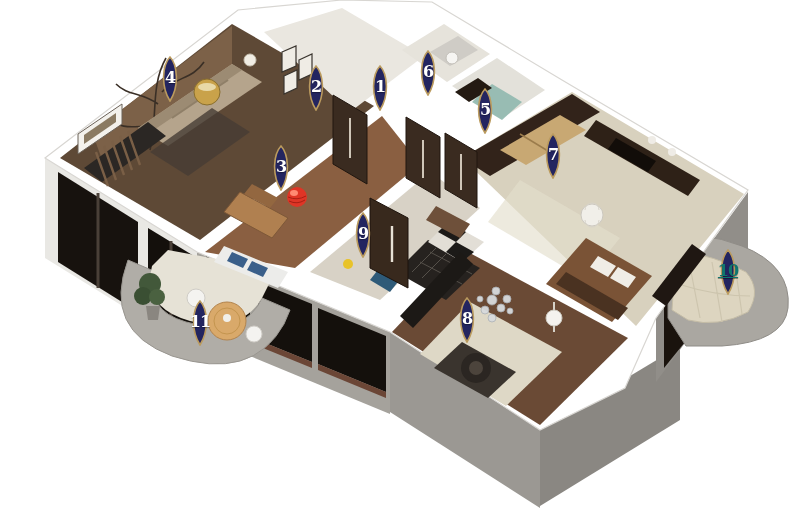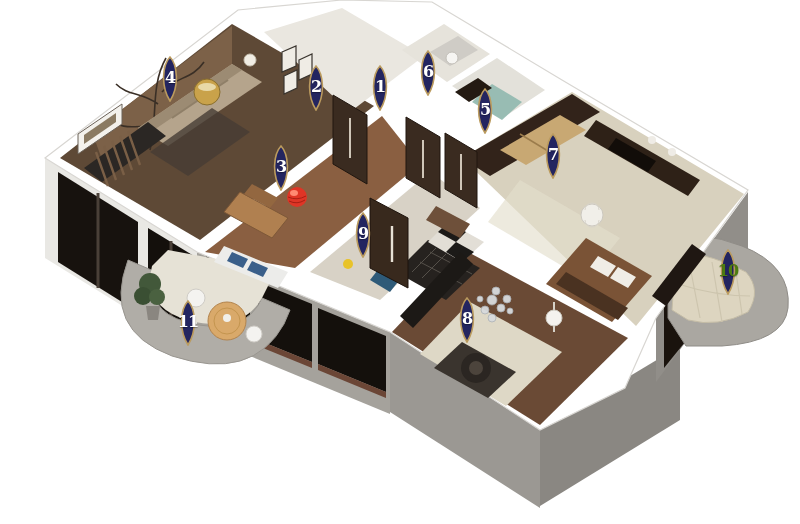--- a/index.html
+++ b/index.html
@@ -243,21 +243,21 @@
     <div class="marker" style="left: 351px; top: 212px;">
       <svg width="24" height="46">
         <path d="M12 1 C 19.5 9, 21.5 30, 12 45 C 2.5 30, 4.5 9, 12 1 Z" fill="#232560" stroke="#bb9b5e" stroke-width="1.6"></path>
       </svg>
       <span style="color: rgb(255, 255, 255);">9</span>
     </div>
     <div class="marker" style="left: 716px; top: 249px;">
       <svg width="24" height="46">
         <path d="M12 1 C 19.5 9, 21.5 30, 12 45 C 2.5 30, 4.5 9, 12 1 Z" fill="#232560" stroke="#bb9b5e" stroke-width="1.6"></path>
       </svg>
-      <span style="color: #4d7c0f;">10</span>
-    </div>
-    <div class="marker" style="left: 176px; top: 300px;">
+      <span style="color: #0f766e; text-decoration: underline;">10</span>
+    </div>
+    <div class="marker" style="left: 188px; top: 300px;">
       <svg width="24" height="46">
         <path d="M12 1 C 19.5 9, 21.5 30, 12 45 C 2.5 30, 4.5 9, 12 1 Z" fill="#232560" stroke="#bb9b5e" stroke-width="1.6"></path>
       </svg>
       <span style="color: rgb(255, 255, 255);">11</span>
     </div>
   </div>
 
 </body></html>

